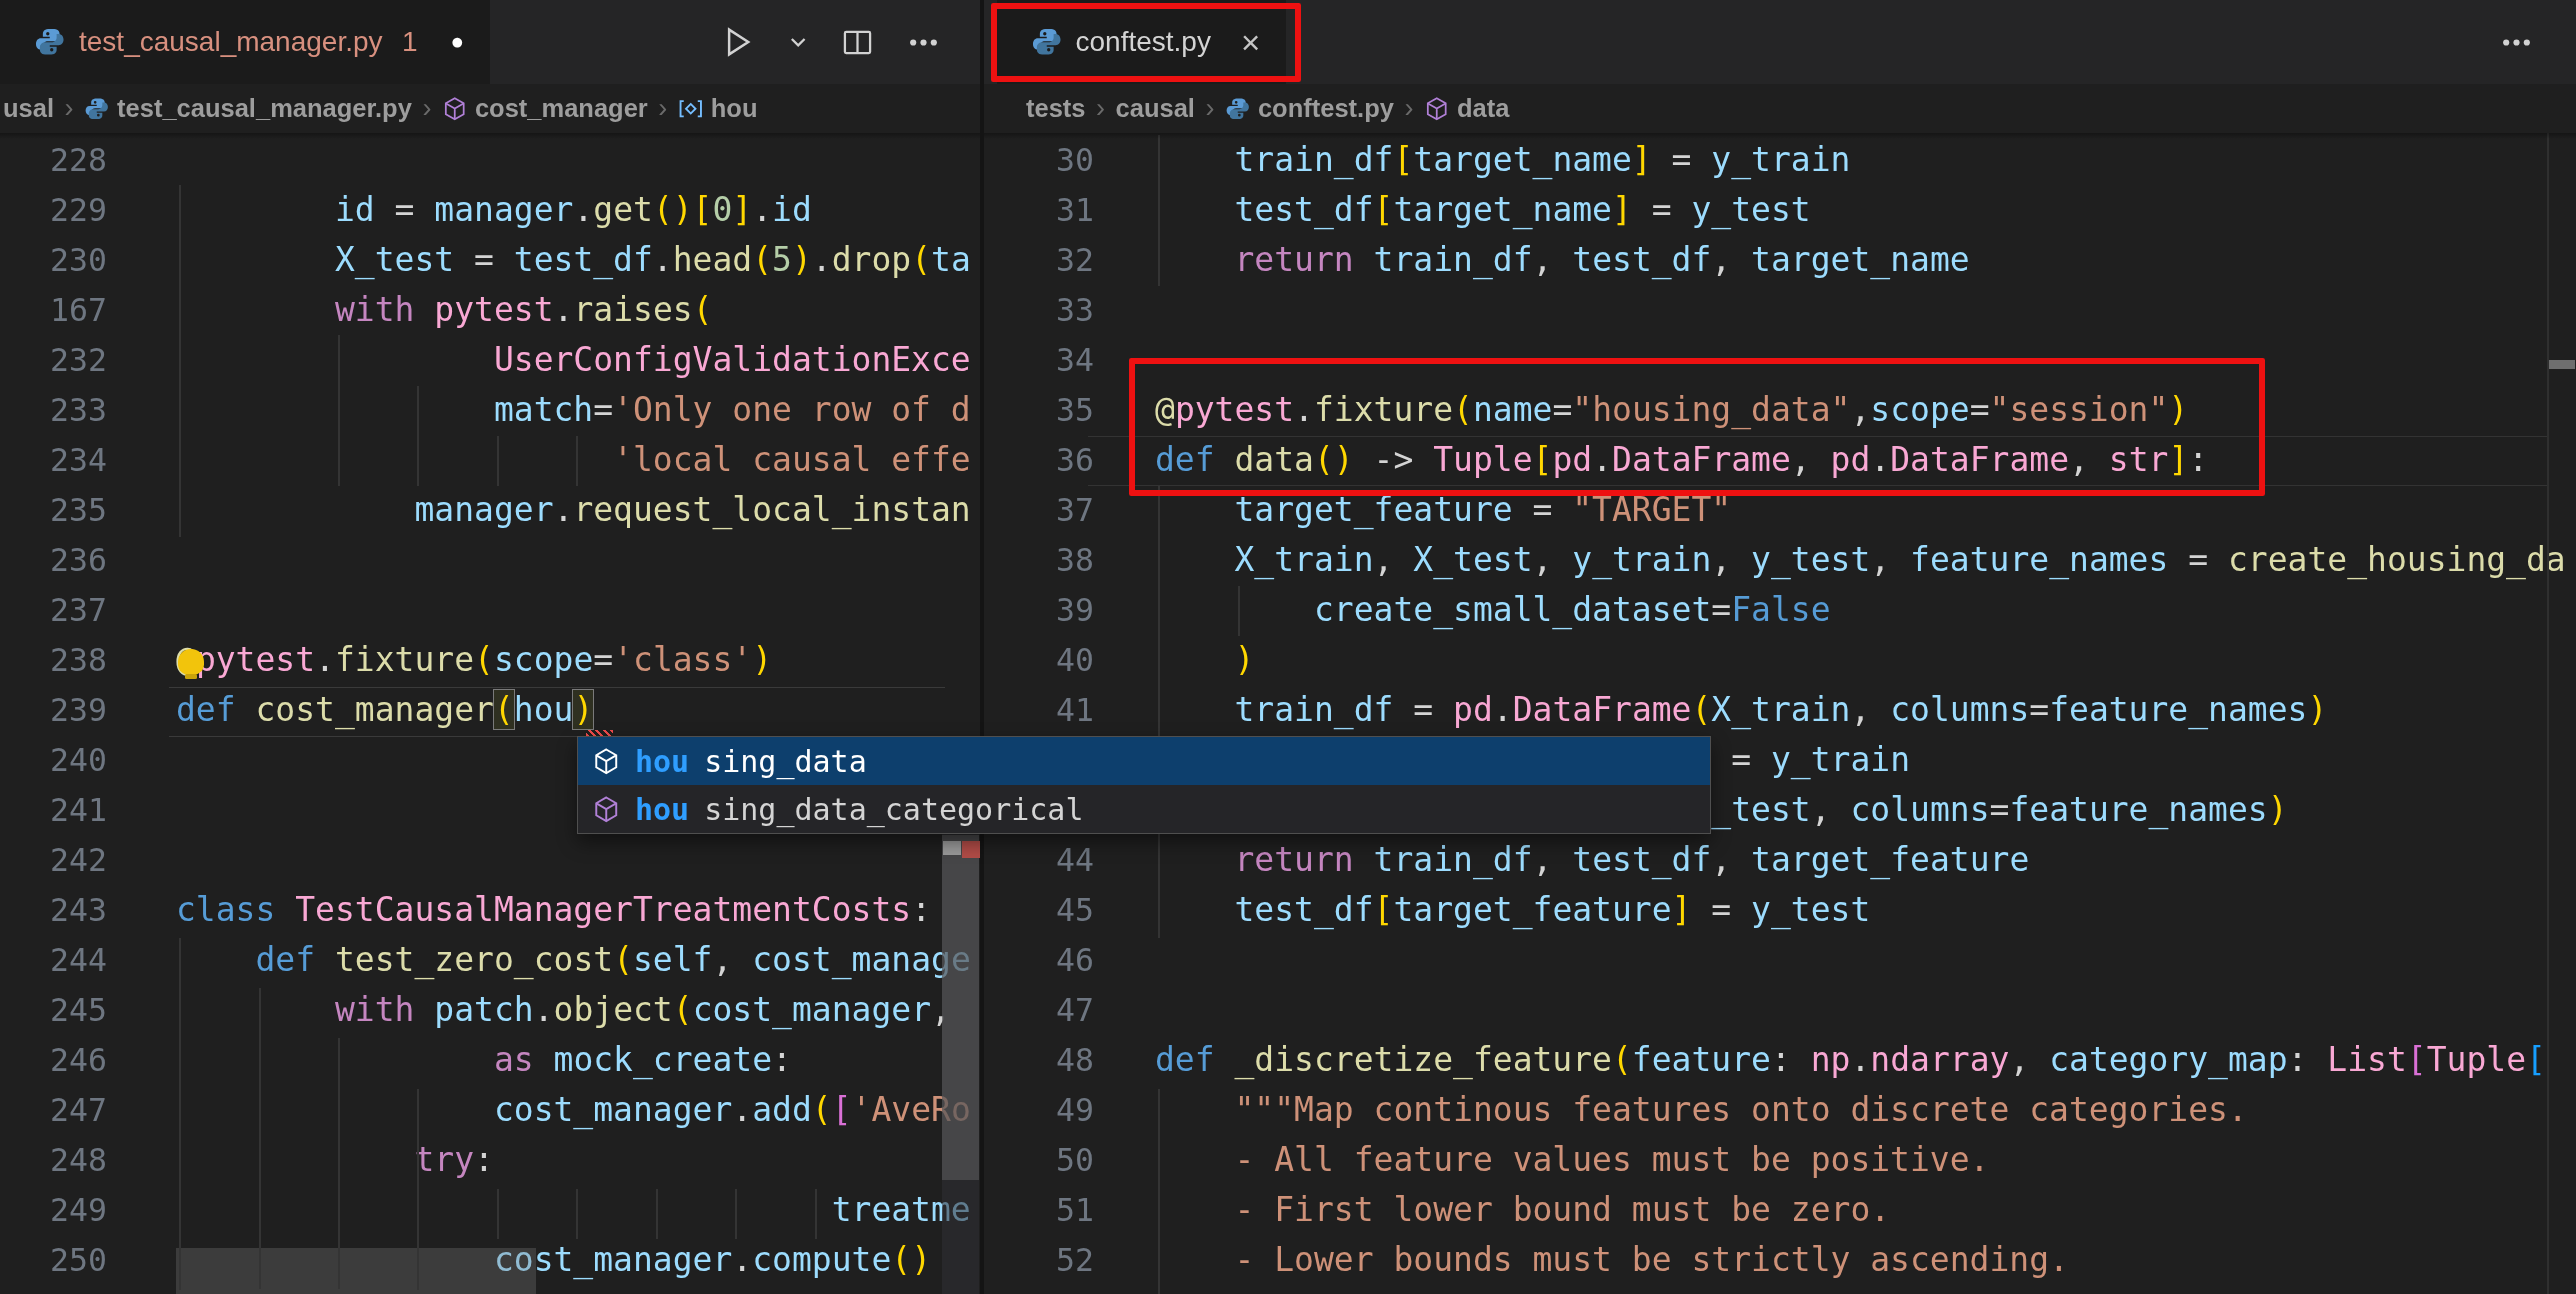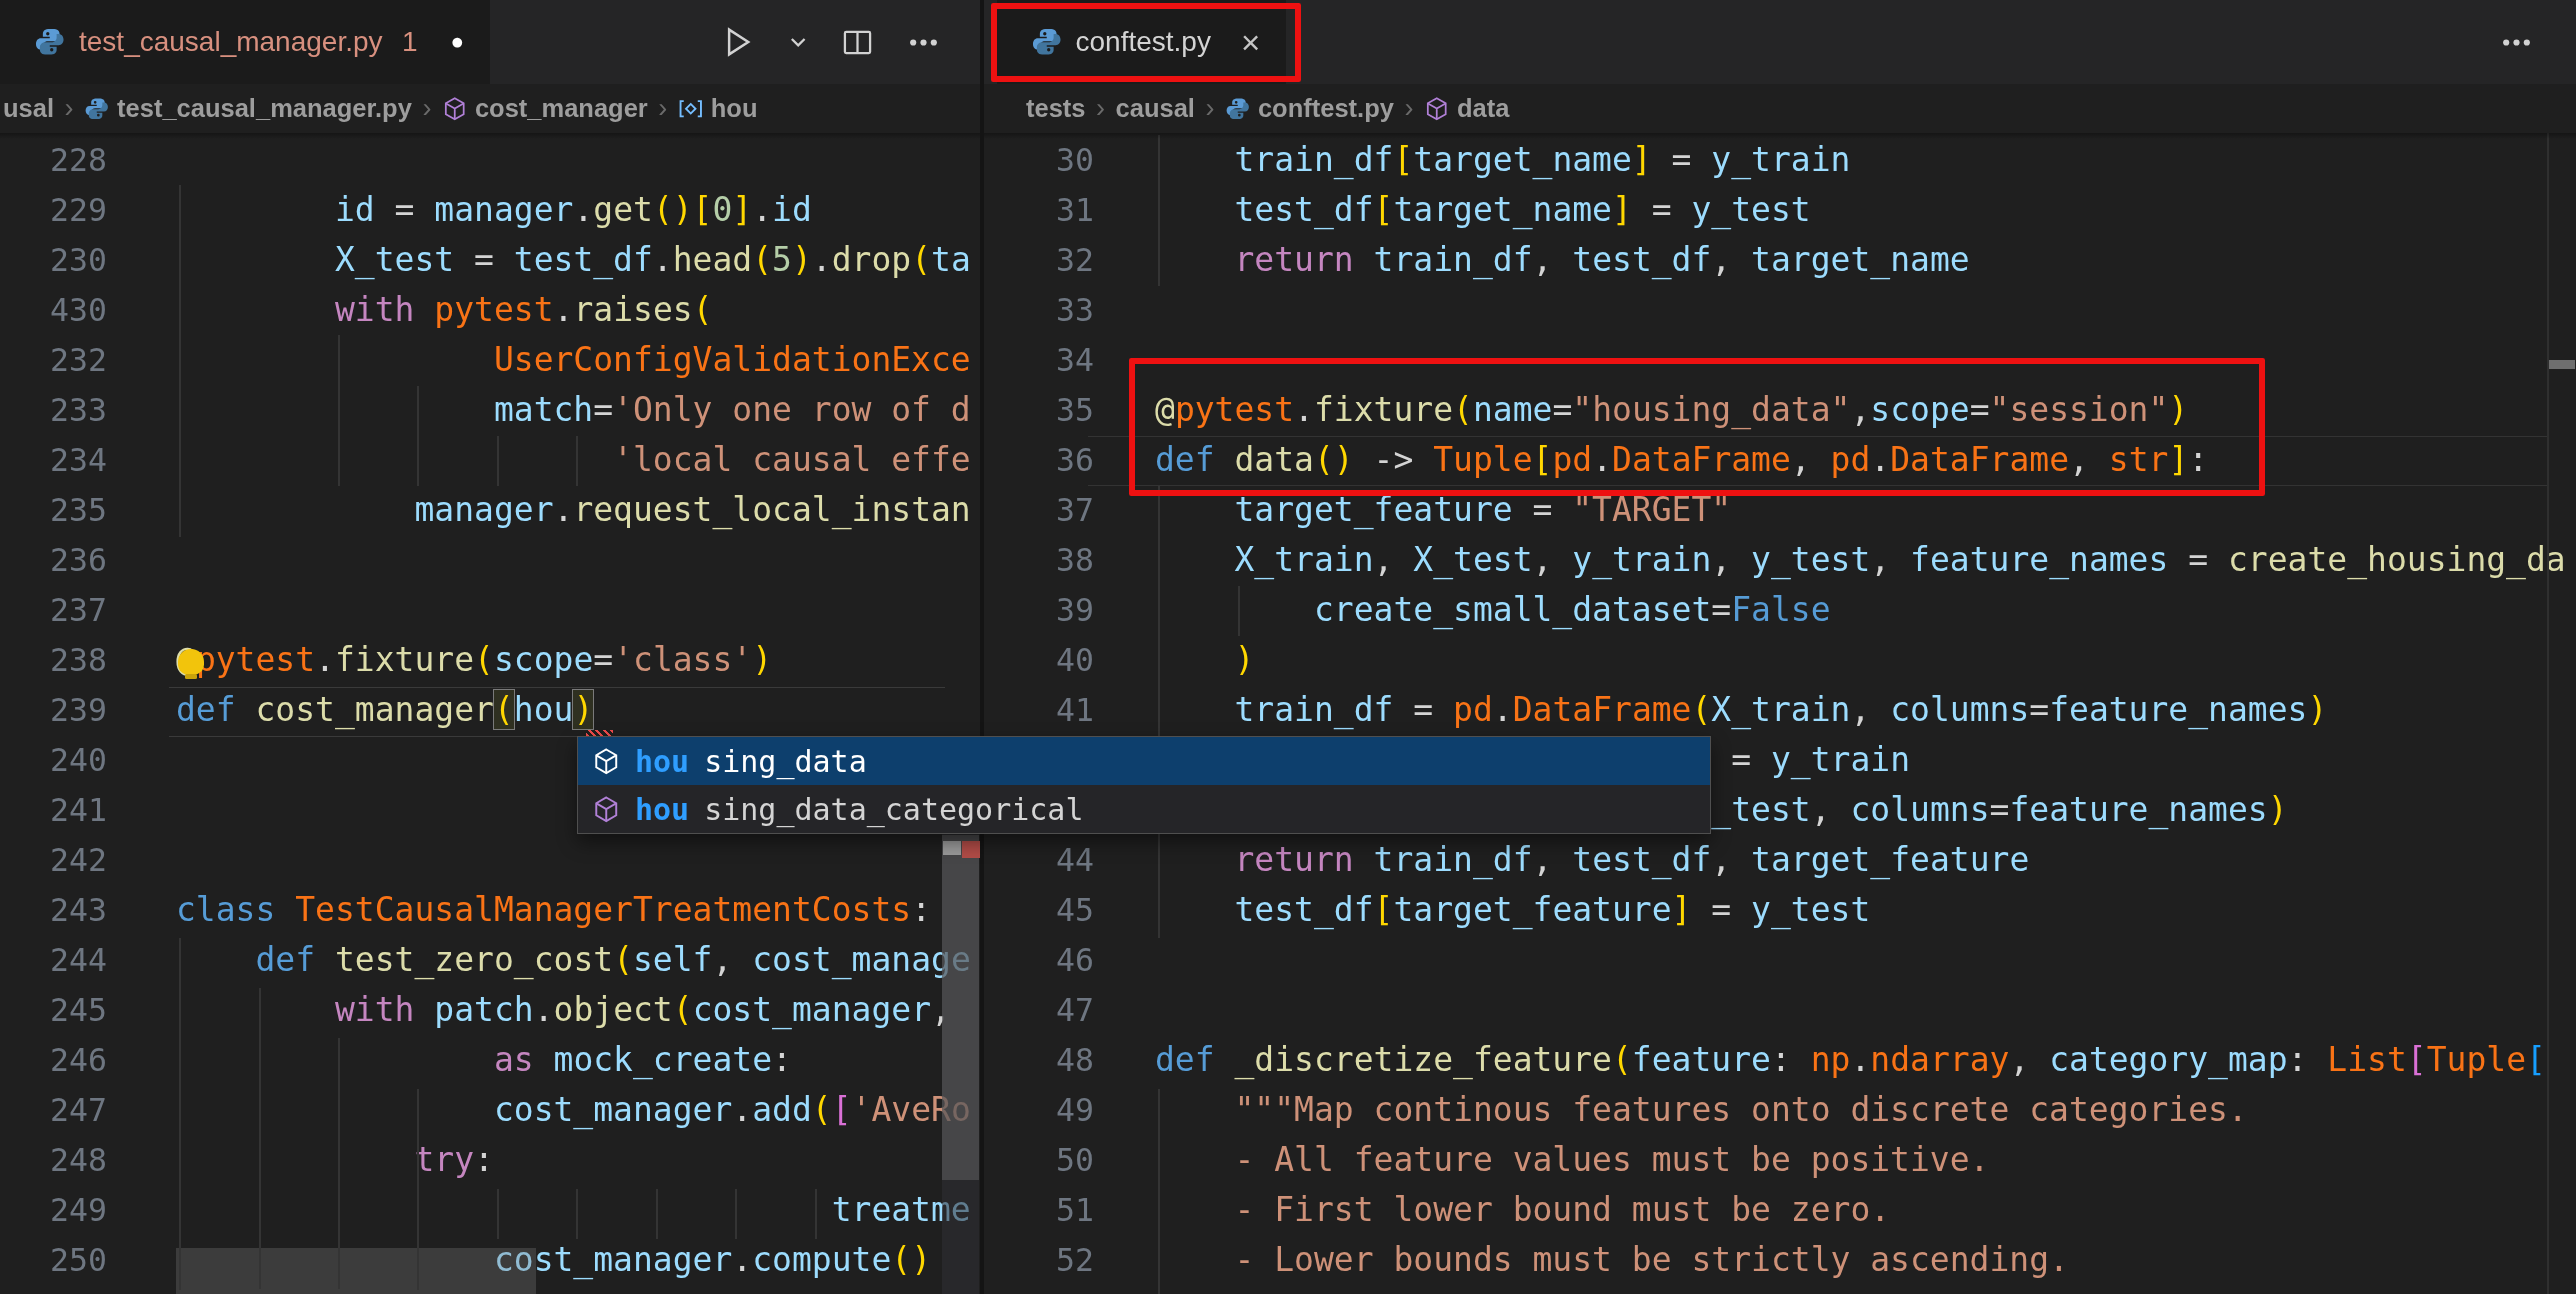--- a/index.html
+++ b/index.html
@@ -32,21 +32,21 @@
   .editor { position:absolute; top:133px; left:0; right:0; bottom:0; background:#1f1f1f; overflow:hidden; }
   .gutter { position:absolute; top:1.5px; left:0; width:107px; text-align:right;
             font-family:"DejaVu Sans Mono", monospace; font-size:31.5px; color:#6e7681; }
   .gutter div { height:50px; line-height:50px;text-align:right; }
   .code { position:absolute; top:1.5px; font-family:"DejaVu Sans Mono", monospace; font-size:33px; color:#cccccc; }
   .cl { height:50px; line-height:50px; white-space:pre; }
   .code-left  { left:176px; }
   .code-right { left:172px; }
   .gutter-right { width:111px; }
 
-  .tk-kw{color:#c586c0} .tk-def{color:#569cd6} .tk-fn{color:#dcdcaa} .tk-cls{color:#f97316}
+  .tk-kw{color:#c586c0} .tk-def{color:#569cd6} .tk-fn{color:#dcdcaa} .tk-cls{color:#f9a8d4}
   .tk-var{color:#9cdcfe} .tk-str{color:#ce9178} .tk-num{color:#b5cea8}
   .tk-b1{color:#ffd700} .tk-b2{color:#da70d6} .tk-b3{color:#179fff}
   .tk-p{color:#d4d4d4} .tk-t{color:#cccccc}
   .tk-bm{color:#ffd700; outline:1.5px solid #7a7a7a; outline-offset:-0.7px; background:rgba(85,90,40,.30);}
 
   .guide { position:absolute; width:1.5px; background:#343434; }
   .curline { position:absolute; height:50px; border-top:1.5px solid #3a3a3a; border-bottom:1.5px solid #3a3a3a; }
 
   .bulb { position:absolute; width:25.5px; height:25.5px; background:#f2c40c; border-radius:50% 50% 42% 42%; z-index:3; }
   .bulb:after { content:""; position:absolute; left:6.7px; bottom:-4.5px; width:12px; height:5.2px; background:#caa30a; border-radius:1.5px; }
@@ -153,21 +153,21 @@
             </svg>
           </span>
           <span>hou</span>
         </span>
       </div>
     <div class="editor" id="editor-left">
       <div class="gutter" id="gutter-left">
           <div>228</div>
           <div>229</div>
           <div>230</div>
-          <div>430</div>
+          <div>167</div>
           <div>232</div>
           <div>233</div>
           <div>234</div>
           <div>235</div>
           <div>236</div>
           <div>237</div>
           <div>238</div>
           <div>239</div>
           <div>240</div>
           <div>241</div>

